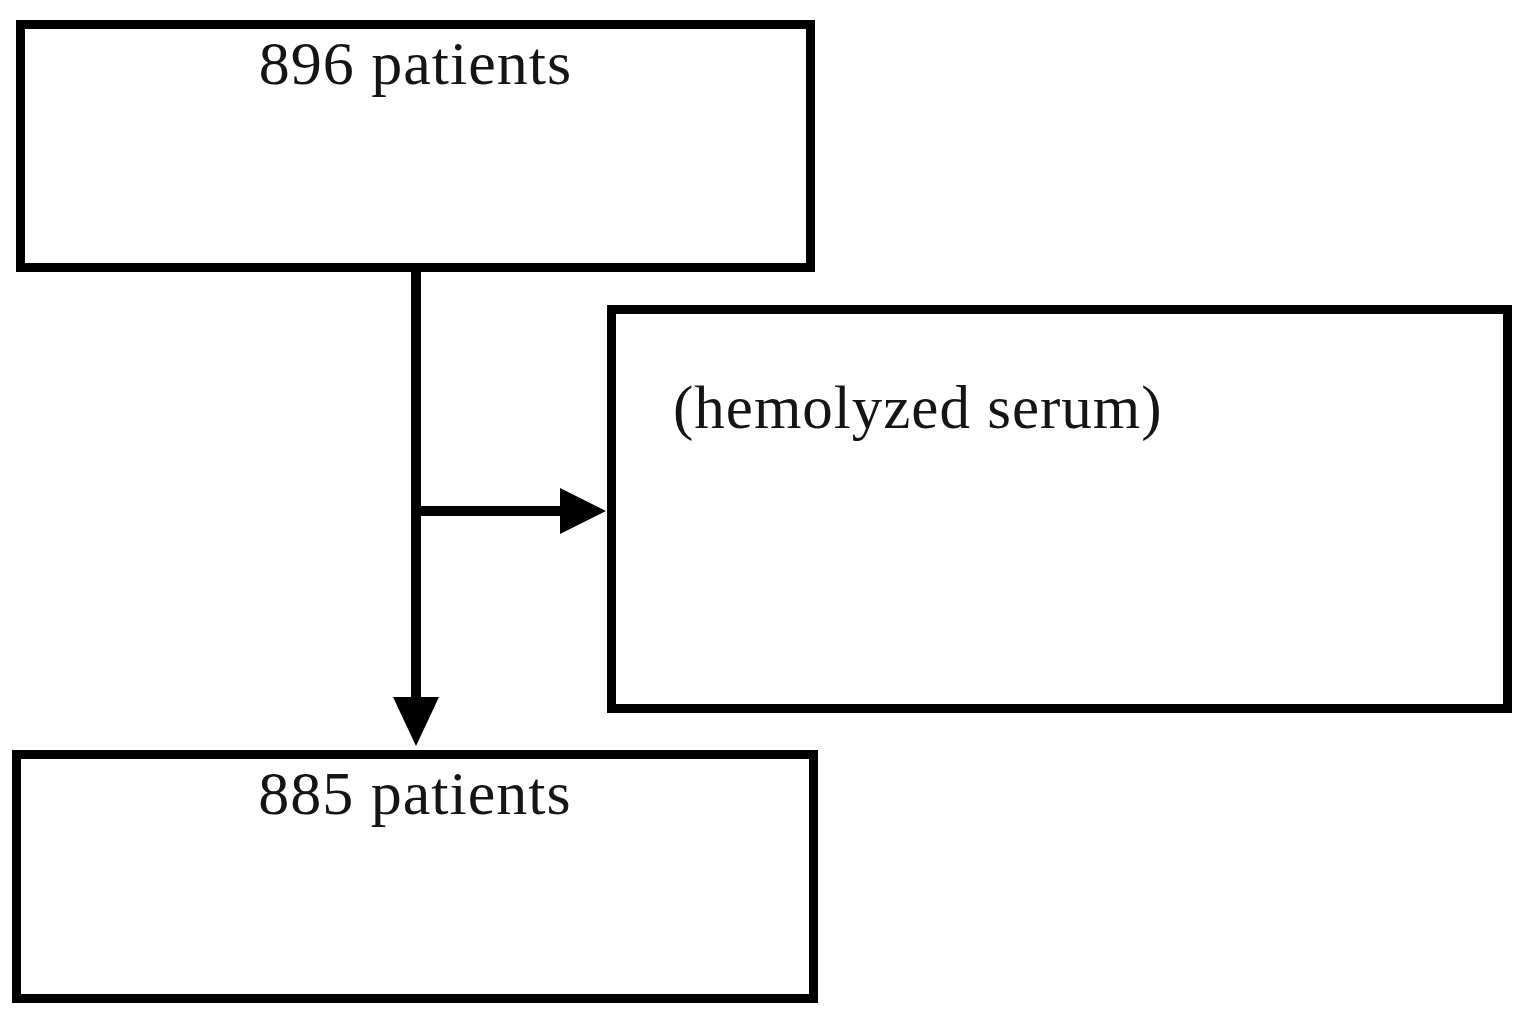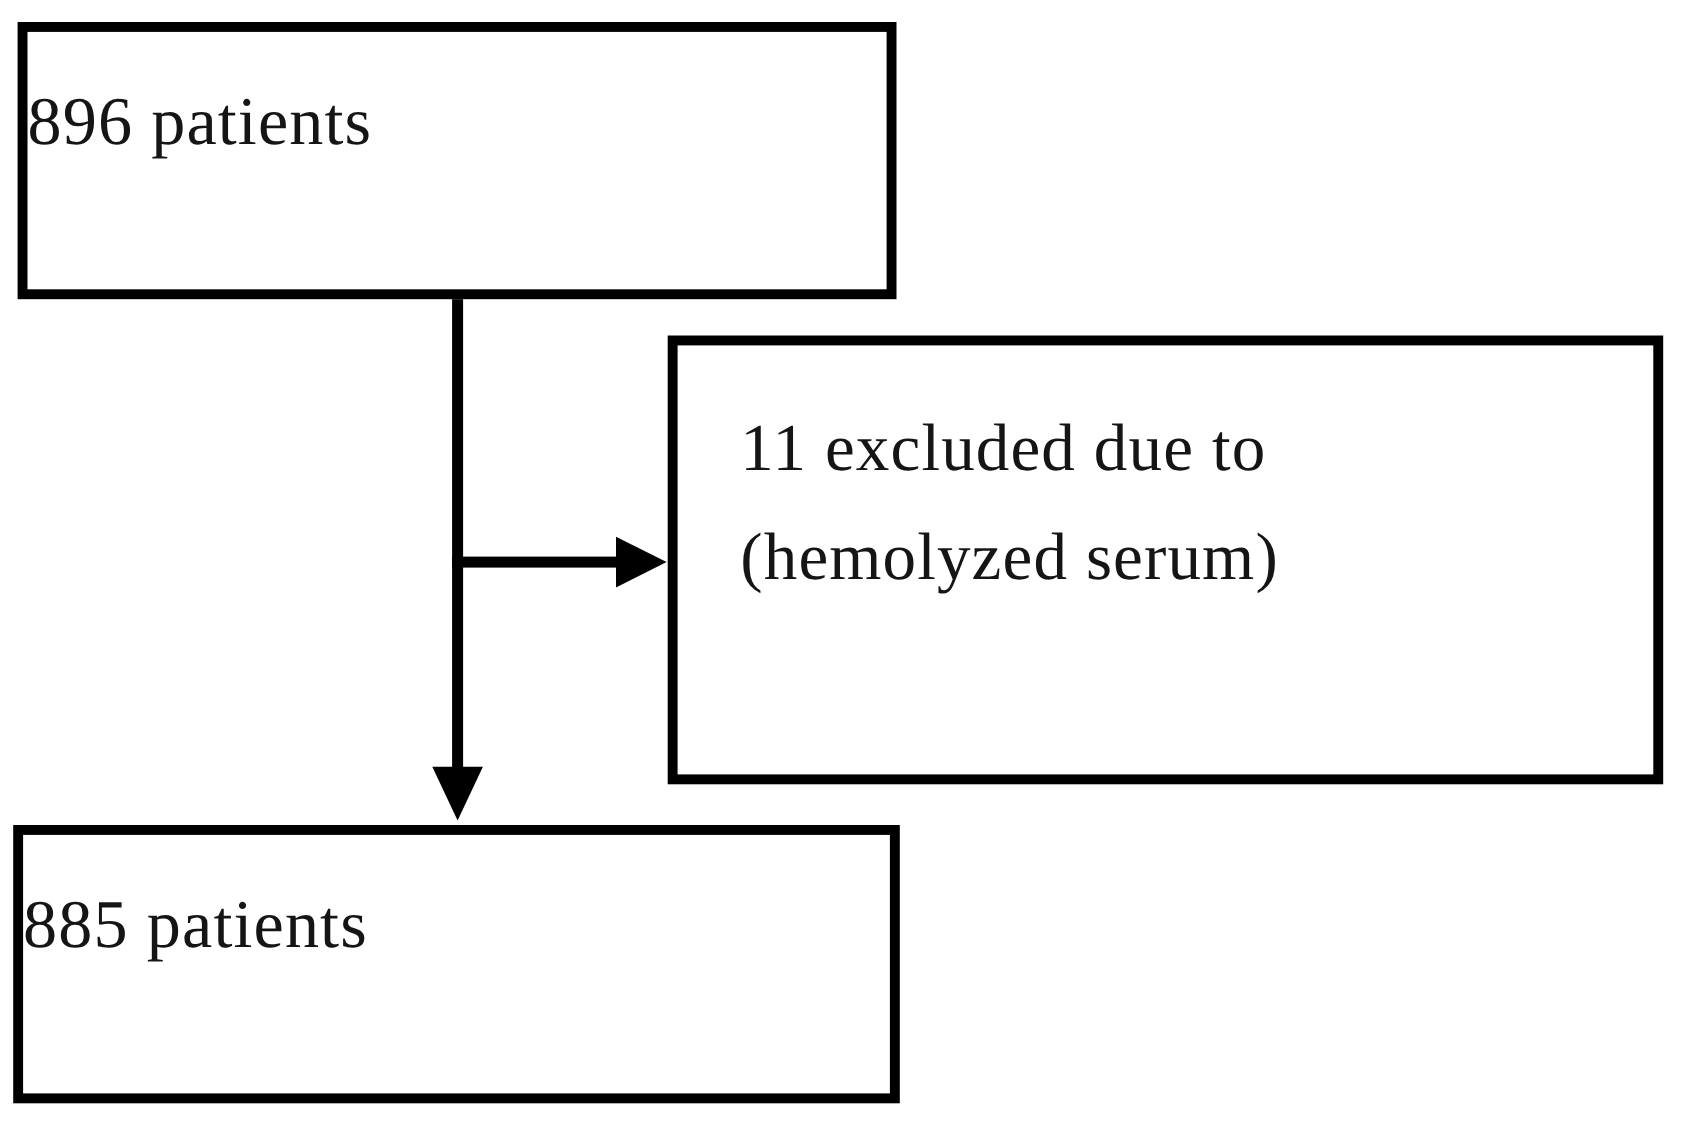--- a/index.html
+++ b/index.html
@@ -35,21 +35,21 @@
     height: 408px;
     padding: 44px 20px 0 57px;
   }
   .box-bottom {
     left: 12px;
     top: 750px;
     width: 806px;
     height: 253px;
   }
   .box-label {
-    padding-top: 48px;
+    text-align: center;
     font-size: 62px;
     line-height: 1.12;
     letter-spacing: 1px;
     white-space: nowrap;
   }
   .excl-line {
     font-size: 61px;
     line-height: 99px;
     letter-spacing: 1px;
     white-space: nowrap;
@@ -103,21 +103,20 @@
     <div class="box-label">896 patients</div>
   </div>
 
   <div class="vline"></div>
   <div class="arrowhead-down"></div>
 
   <div class="hline"></div>
   <div class="arrowhead-right"></div>
 
   <div class="box box-excluded">
-    <div class="excl-line">11 excluded due to</div>
     <div class="excl-line"><span class="it">(hemolyzed</span><span> serum</span><span class="it">)</span></div>
   </div>
 
   <div class="box box-bottom">
     <div class="box-label">885 patients</div>
   </div>
 
 </div>
 
 </body></html>

